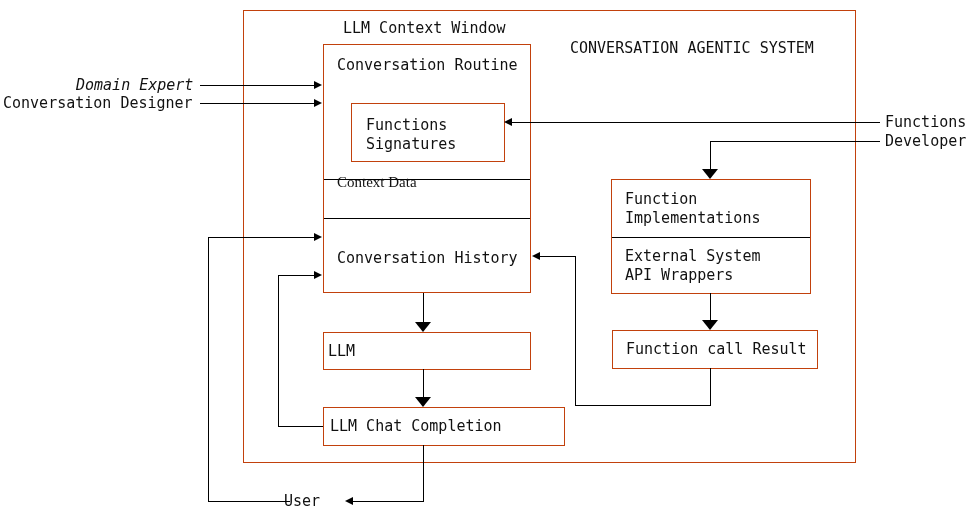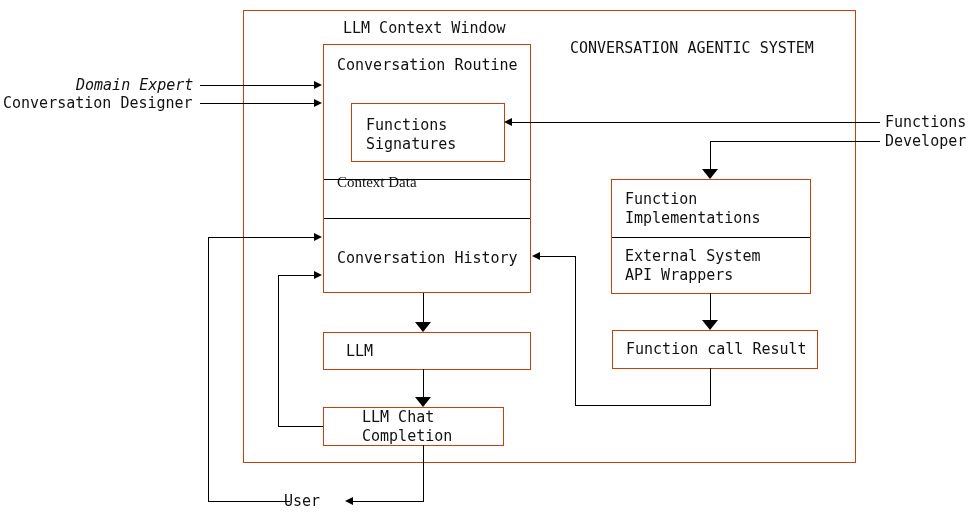--- a/index.html
+++ b/index.html
@@ -44,25 +44,25 @@
   </div>
 
   <div class="box" style="left:611px; top:179px; width:200px; height:115px;">
     <div class="lbl flbl" style="left:13px; top:10px;">Function
 Implementations</div>
     <div class="hdiv" style="top:57px;"></div>
     <div class="lbl flbl" style="left:13px; top:67px;">External System
 API Wrappers</div>
   </div>
 
-  <div class="box flexbox" style="left:323px; top:332px; width:208px; height:38px; padding-left:22px;">
+  <div class="box flexbox" style="left:323px; top:332px; width:208px; height:38px; padding-left:4px;">
     <span>LLM</span>
   </div>
 
-  <div class="box flexbox" style="left:323px; top:407px; width:181px; height:39px; padding-left:38px;">
+  <div class="box flexbox" style="left:323px; top:407px; width:242px; height:39px; padding-left:6px;">
     <span>LLM Chat Completion</span>
   </div>
 
   <div class="box flexbox" style="left:612px; top:330px; width:206px; height:39px; padding-left:13px;">
     <span>Function call Result</span>
   </div>
 
   <div class="title" style="left:76px; top:76px;font-style:italic;">Domain Expert</div>
   <div class="title" style="left:3px; top:94px;">Conversation Designer</div>
   <div class="title flbl" style="left:885px; top:113px;">Functions

